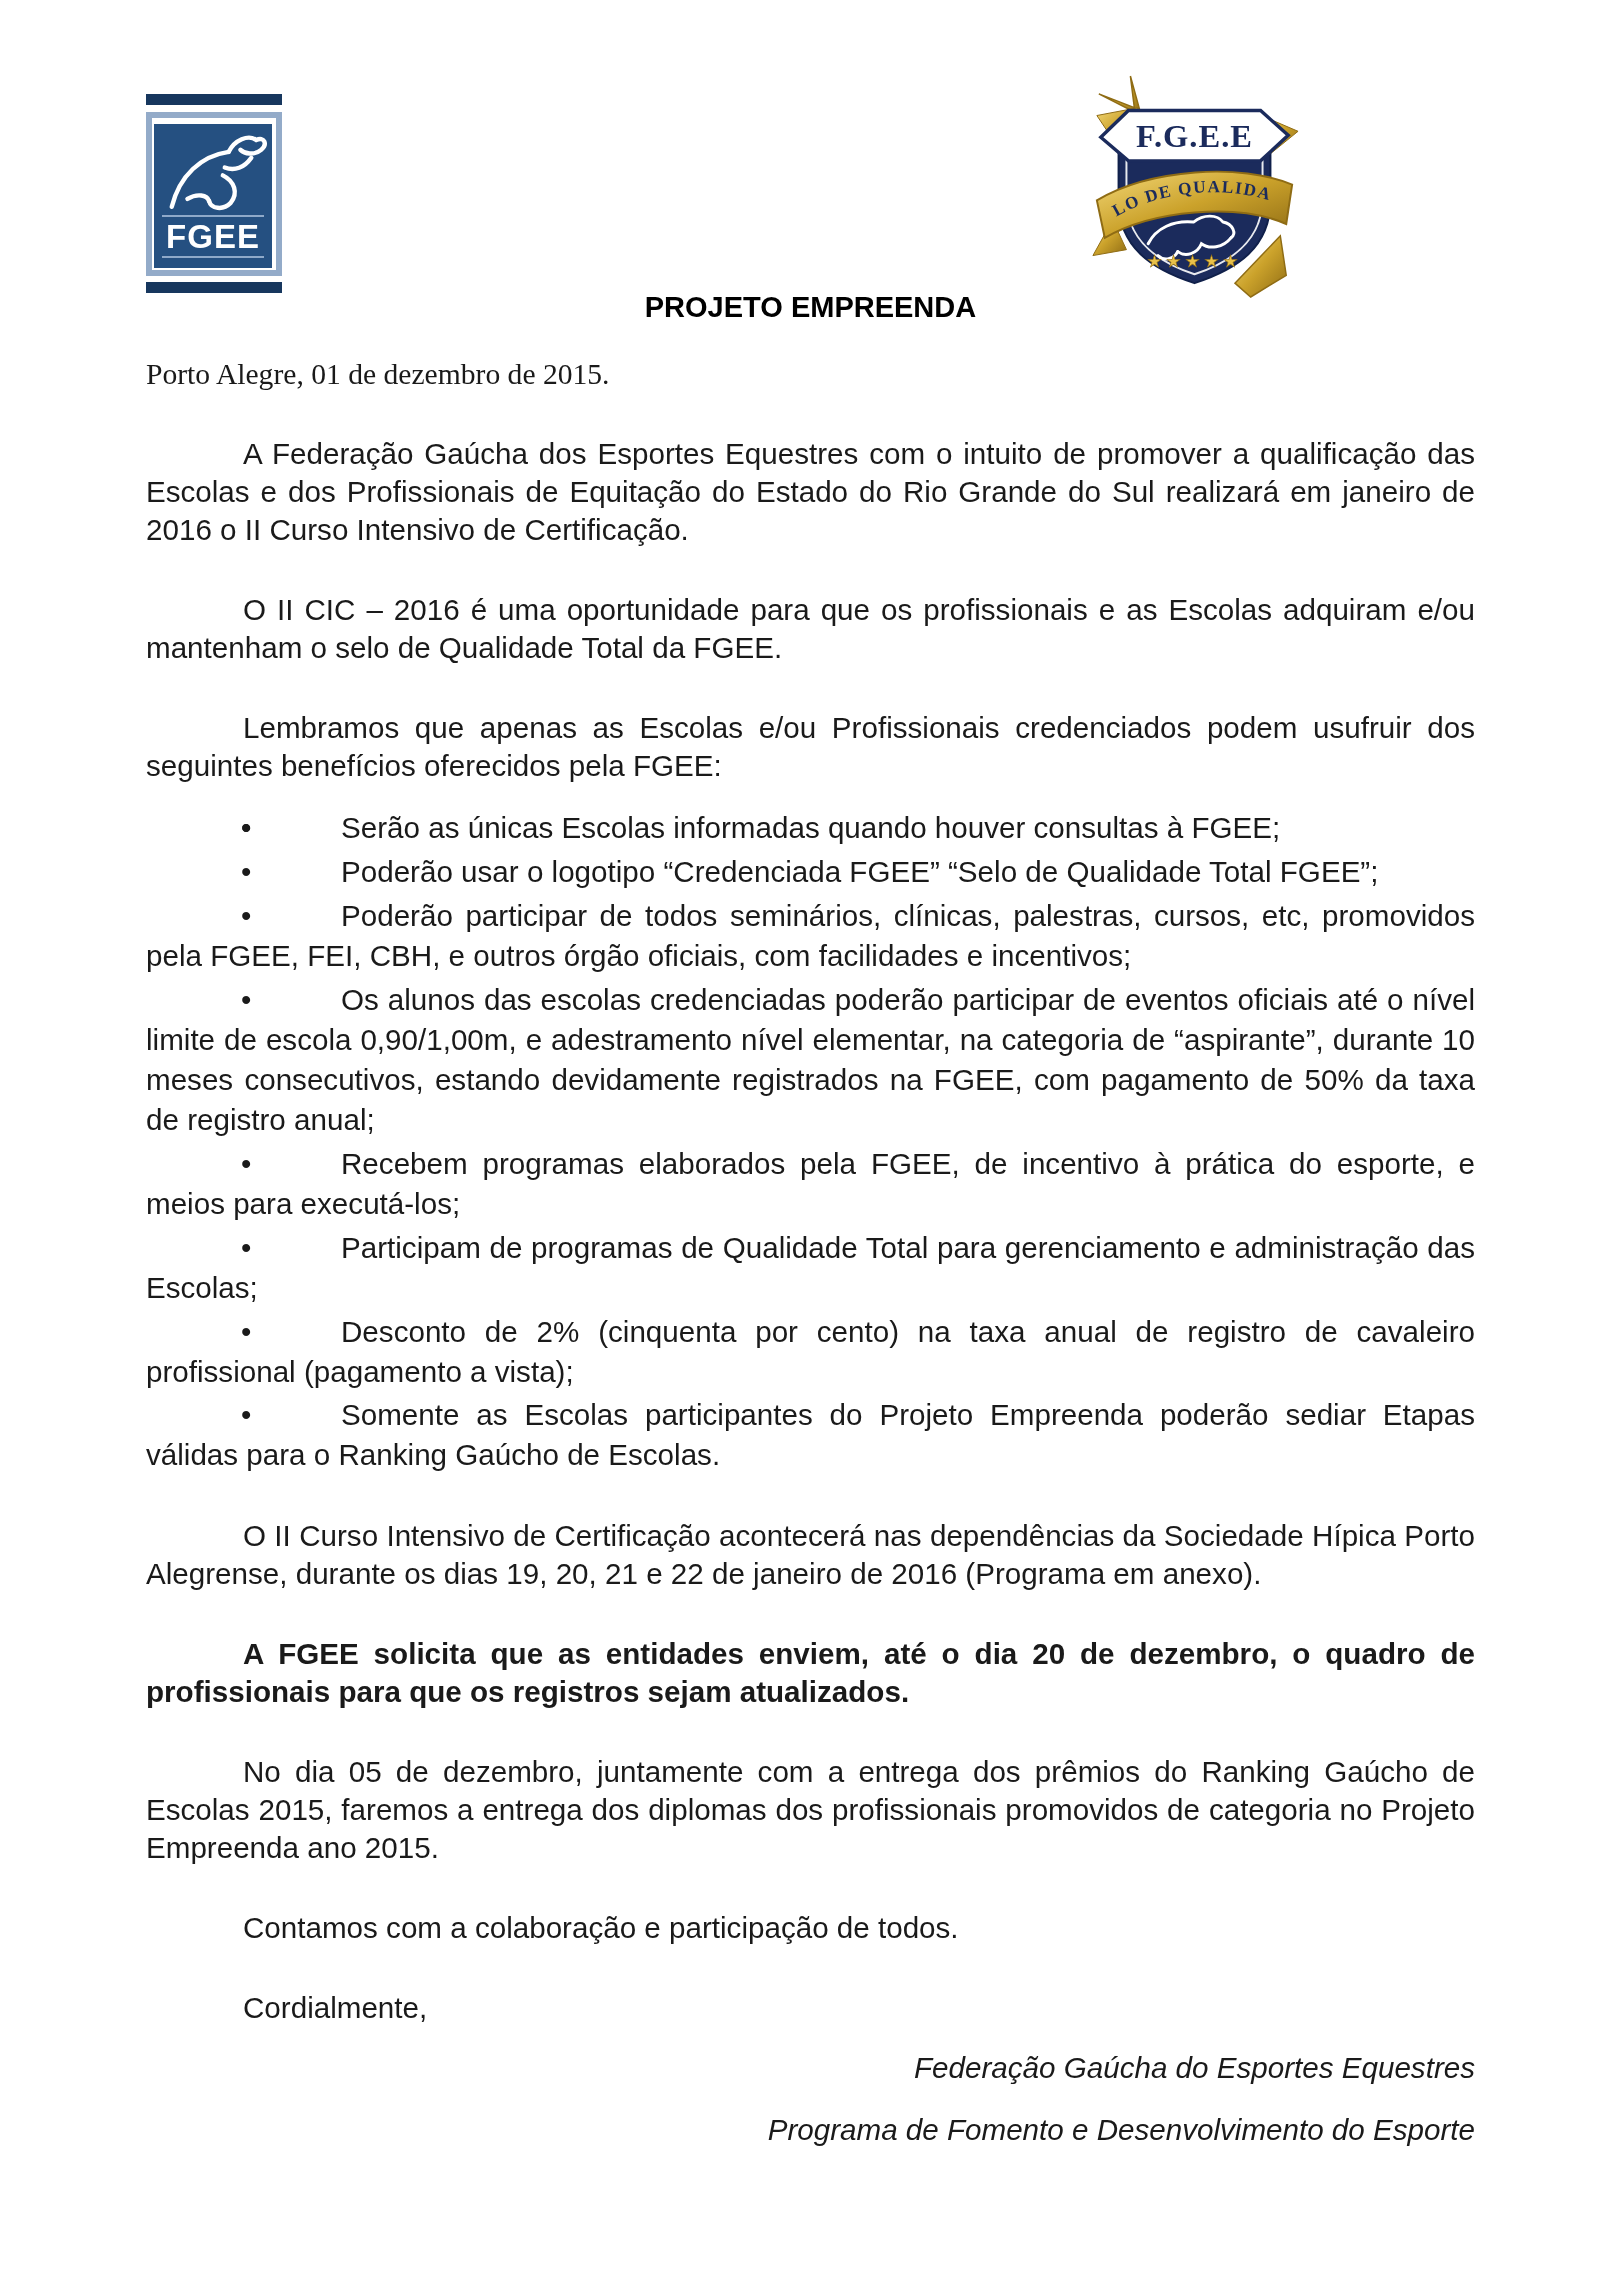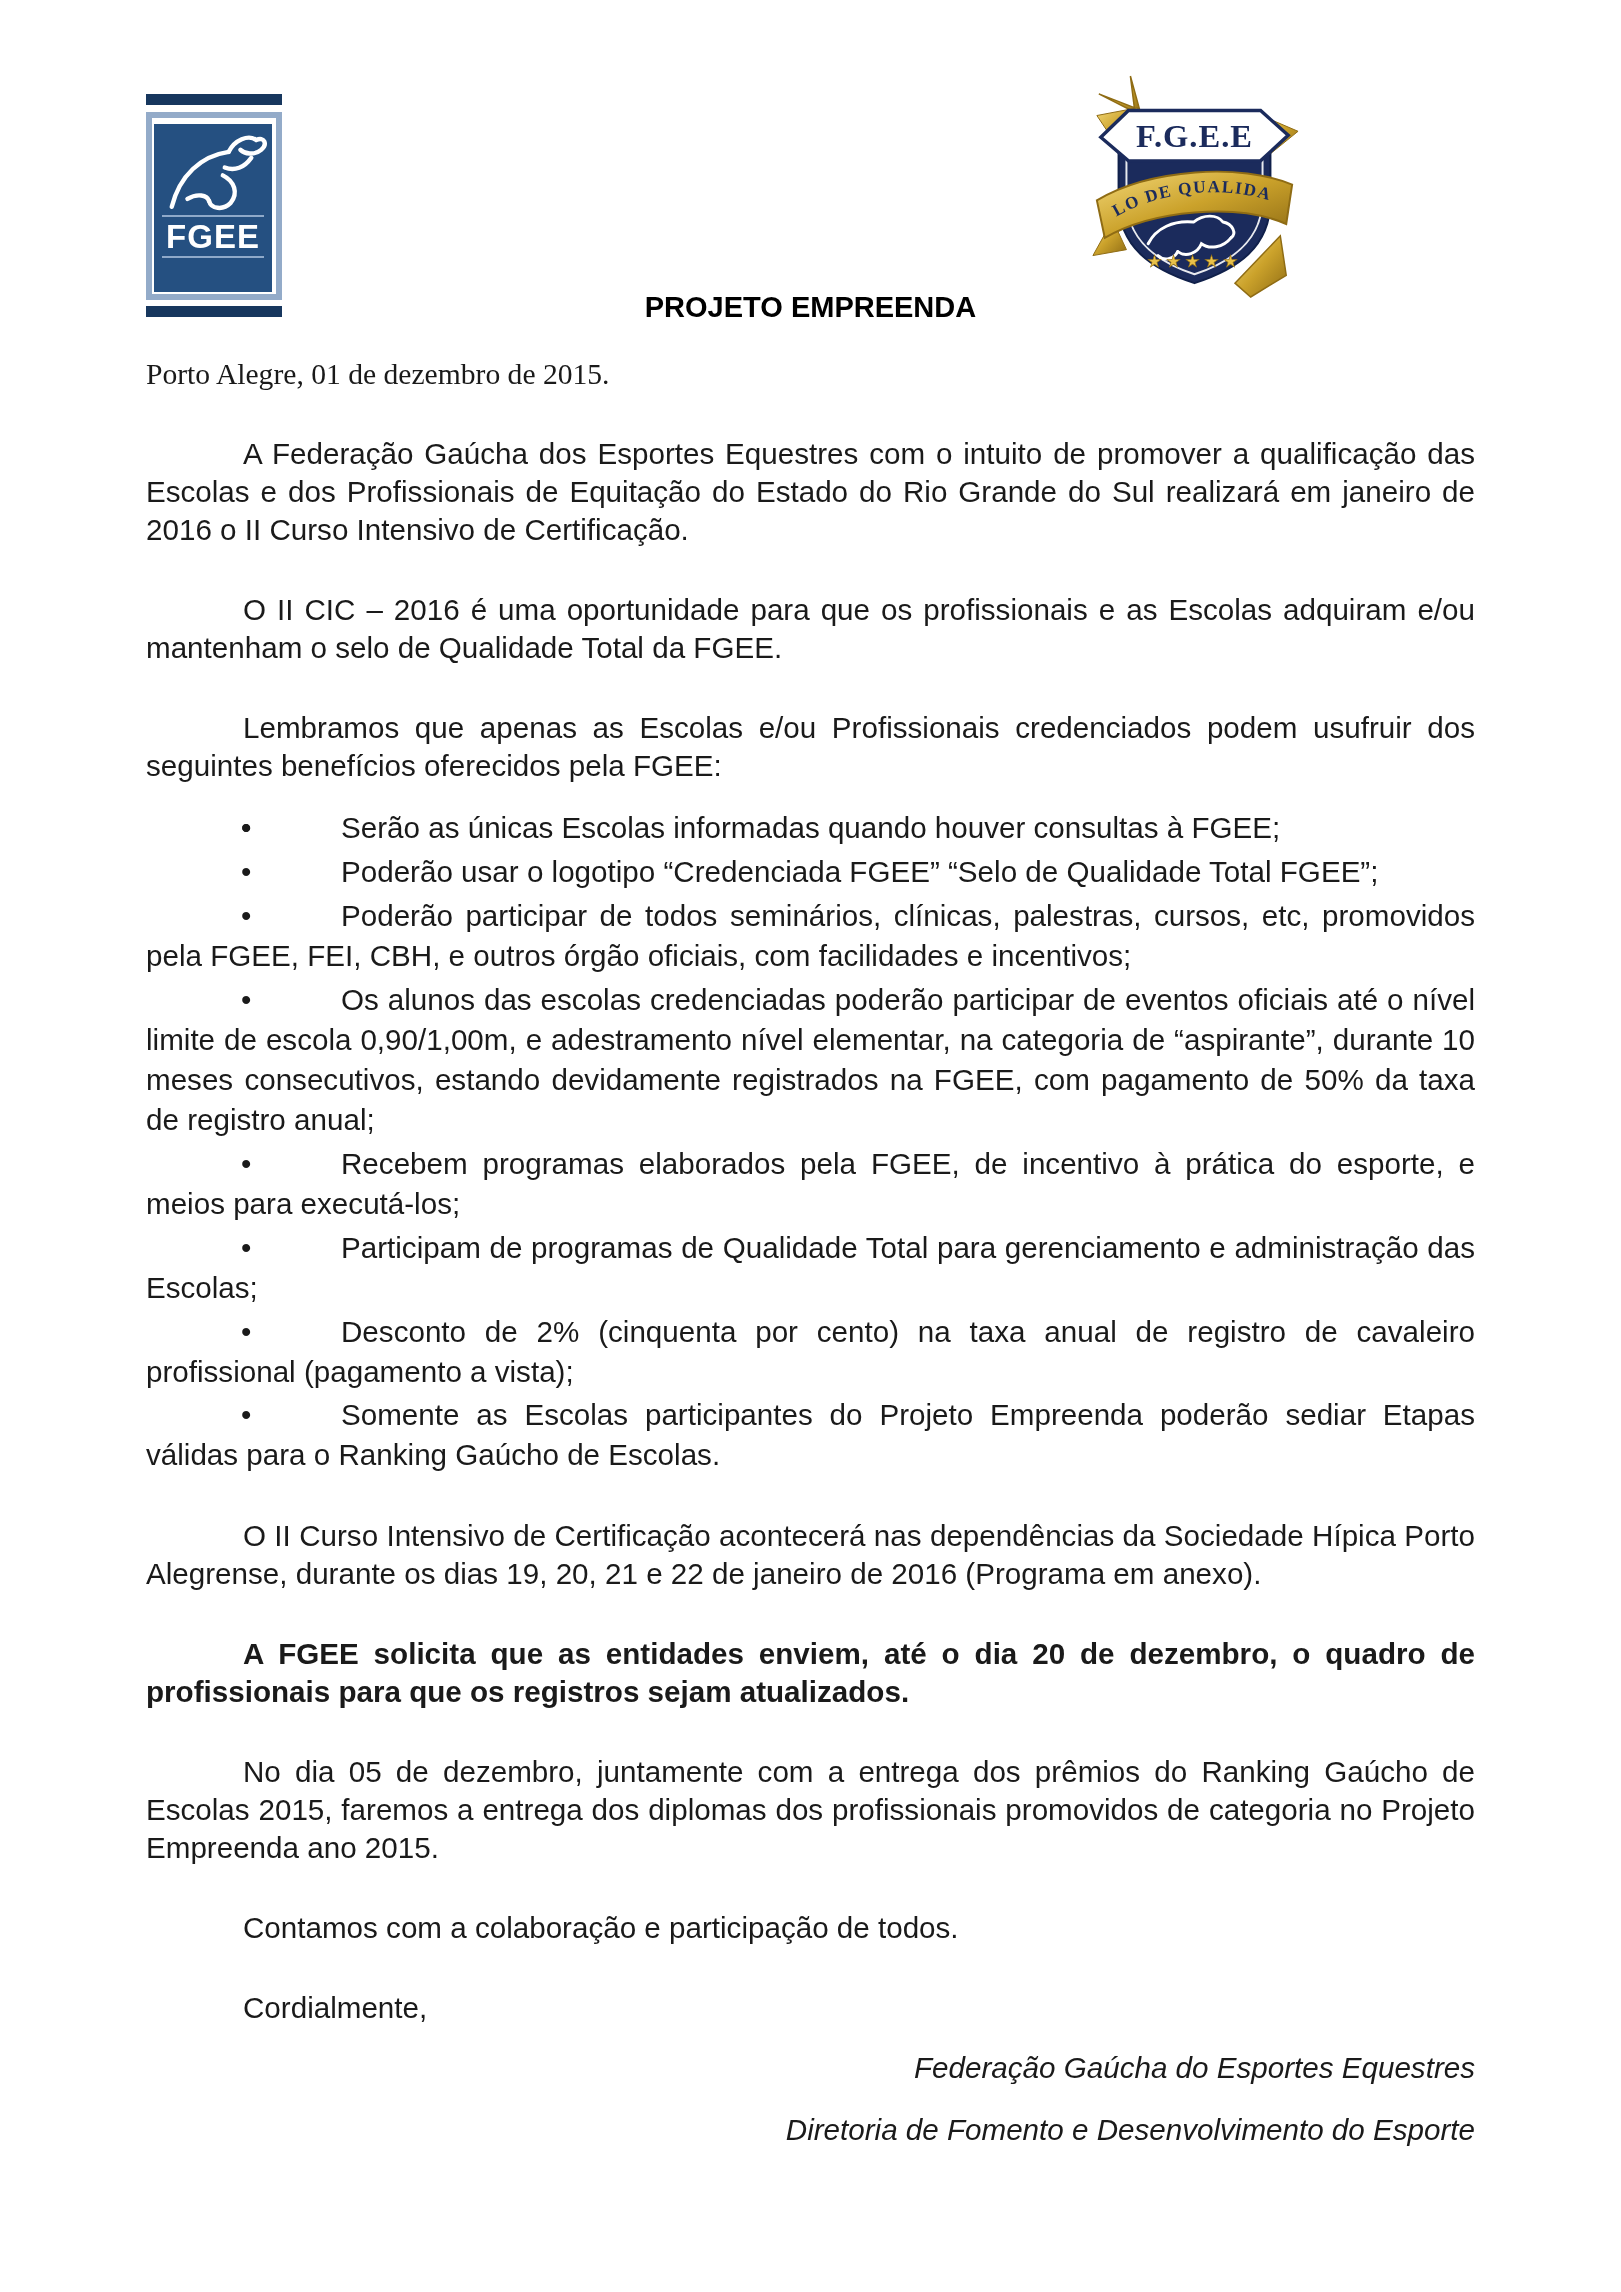--- a/index.html
+++ b/index.html
@@ -11,21 +11,21 @@
     color:#1a1a1a;
     overflow:hidden;
   }
 
   
   .fgee-logo{position:absolute;left:146px;top:94px;width:136px;}
   .logo-bar{height:10.8px;background:#17375E;}
   .logo-bar.top{margin-bottom:6.9px;}
   .logo-bar.bottom{margin-top:6.9px;}
   .logo-frame{border:6.9px solid #93ABC9;background:#fff;padding:2px;}
-  .logo-inner{background:#255081;width:118px;height:168px;position:relative;}
+  .logo-inner{background:#255081;width:118px;height:144px;position:relative;}
   .logo-inner svg{display:block;margin:3.9px auto 0;}
   .logo-rule{height:2px;background:#8FA9C9;margin:0 7.9px;}
   .logo-word{
     color:#ffffff;font-weight:bold;font-size:33px;line-height:39px;
     text-align:center;letter-spacing:1px;
   }
 
   
   .selo-badge{position:absolute;left:1087px;top:74px;}
 
@@ -144,16 +144,16 @@
 
     <p class="para indent bold">A FGEE solicita que as entidades enviem, até o dia 20 de dezembro, o quadro de profissionais para que os registros sejam atualizados.</p>
 
     <p class="para indent">No dia 05 de dezembro, juntamente com a entrega dos prêmios do Ranking Gaúcho de Escolas 2015, faremos a entrega dos diplomas dos profissionais promovidos de categoria no Projeto Empreenda ano 2015.</p>
 
     <p class="para indent">Contamos com a colaboração e participação de todos.</p>
 
     <p class="para indent">Cordialmente,</p>
 
     <p class="sig">Federação Gaúcha do Esportes Equestres</p>
-    <p class="sig">Diretoria de Fomento e Desenvolvimento do Esporte</p>
+    <p class="sig">Programa de Fomento e Desenvolvimento do Esporte</p>
   </div>
 </div>
 
 
 </body></html>

